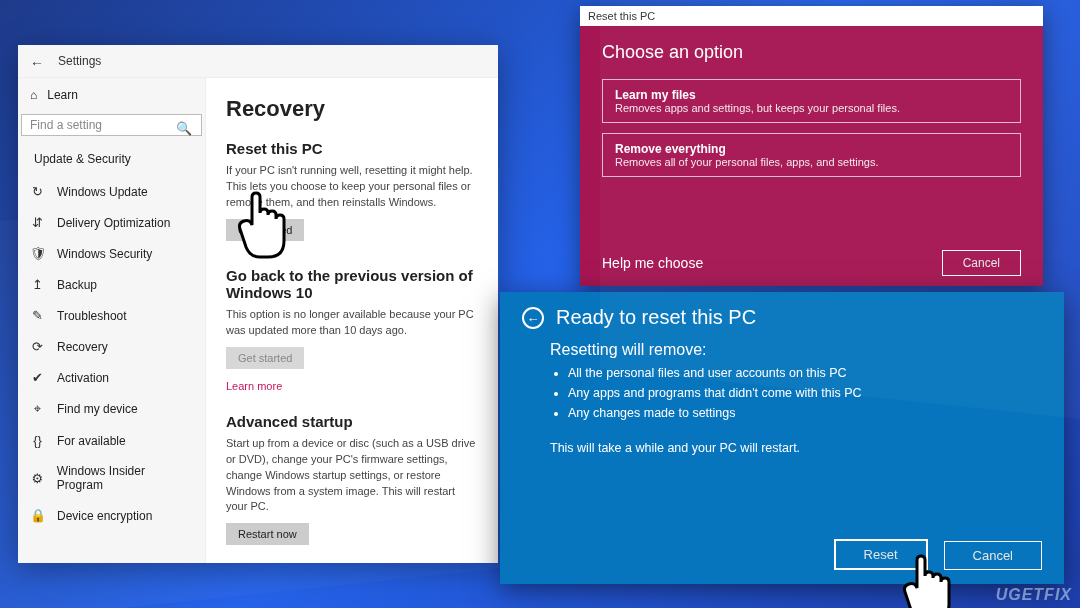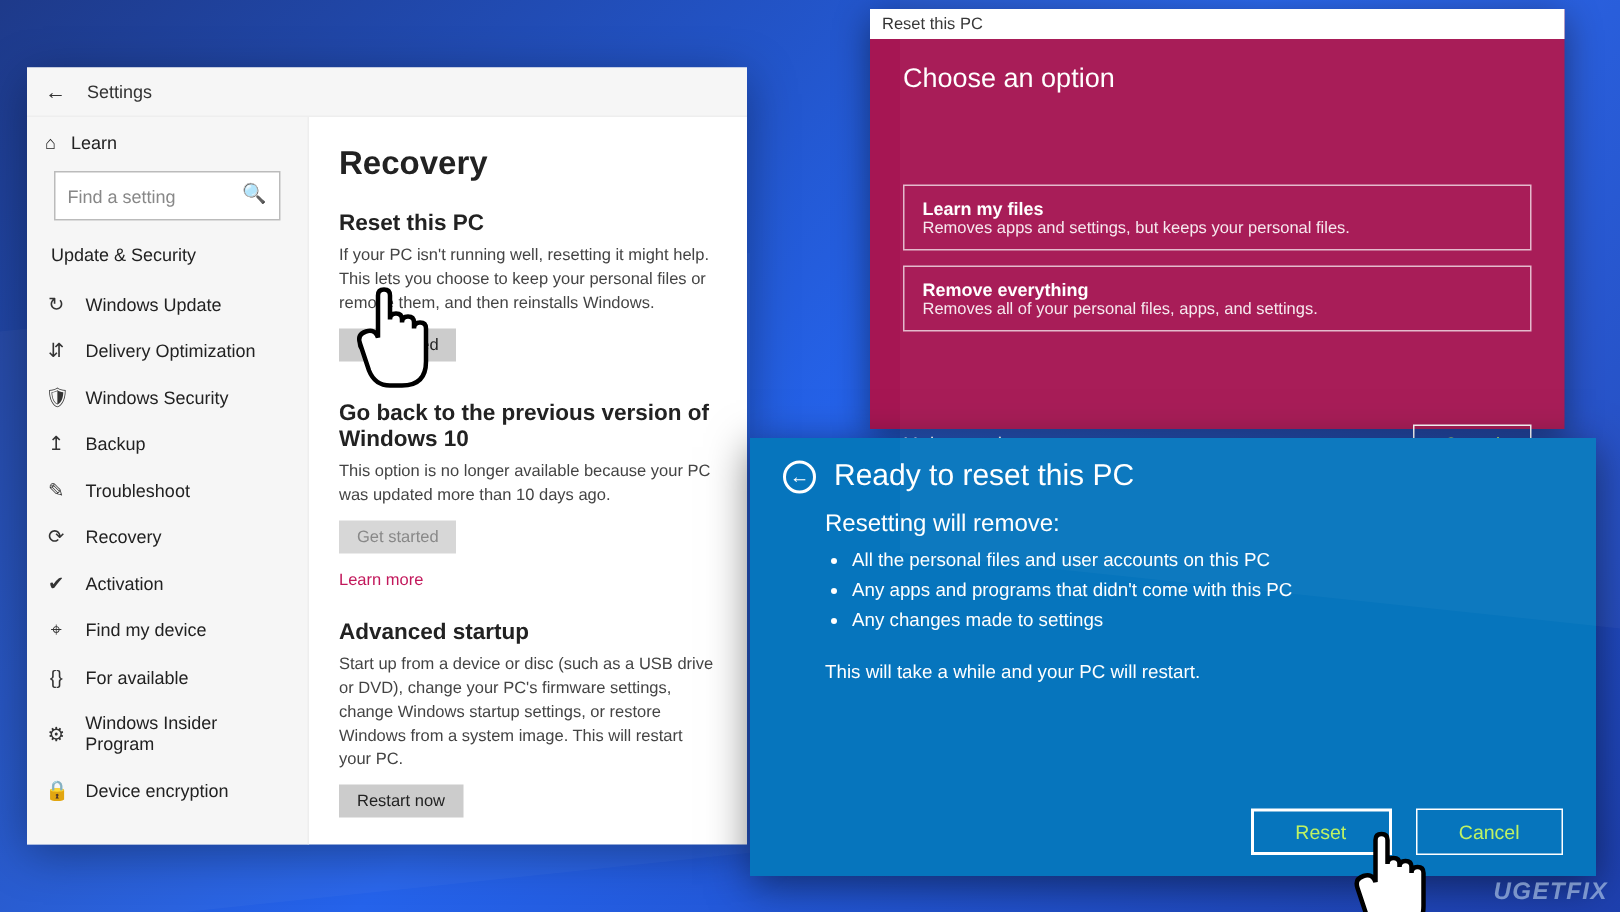--- a/index.html
+++ b/index.html
@@ -29,21 +29,21 @@
     border-bottom:1px solid #eee; background:#f6f6f6;
   }
   .settings-header .back { font-size:14px; color:#333; }
   .settings-body { flex:1; display:flex; overflow:hidden; }
   .sidebar {
     width:188px; border-right:1px solid #eee; background:#f6f6f6;
     display:flex; flex-direction:column;
   }
   .home-row { display:flex; align-items:center; gap:10px; padding:10px 12px 6px; font-size:12px; }
   .searchbox {
-    margin:6px 18px 10px; height:33px; border:1px solid #bbb;
+    margin:6px 3px 10px; height:22px; border:1px solid #bbb;
     display:flex; align-items:center; padding:0 8px; font-size:12px;
     color:#888; background:#fff; position:relative;
   }
   .searchbox .mag { position:absolute; right:8px; top:6px; font-size:13px; color:#666; }
   .section-label { font-weight:400; padding:6px 16px 10px; font-size:12px; }
   .nav { display:flex; flex-direction:column; }
   .nav-item {
     display:flex; align-items:center; gap:12px;
     padding:8px 12px; font-size:12px; color:#222; cursor:pointer;
   }
@@ -63,57 +63,57 @@
   .reset-dialog {
     position:absolute; left:580px; top:6px;
     width:463px; height:280px; background:#a61653; color:#fff;
     box-shadow:0 6px 22px rgba(0,0,0,.45);
     display:flex; flex-direction:column;
   }
   .reset-title {
     background:#fff; color:#333; font-size:11px;
     padding:4px 8px;
   }
-  .reset-body { flex:1; padding:16px 22px 10px; display:flex; flex-direction:column;gap:44px; }
+  .reset-body { flex:1; padding:16px 22px 10px; display:flex; flex-direction:column; }
   .reset-body h2 { font-size:18px; font-weight:400; margin-bottom:16px; }
   .option {
     border:1px solid rgba(255,255,255,.7);
     padding:8px 12px; margin-bottom:10px; cursor:pointer;
   }
   .option .t { font-size:12px; font-weight:600; }
   .option .d { font-size:11px; opacity:.9; }
   .reset-footer {
     margin-top:auto; display:flex; align-items:center; justify-content:space-between;
     padding-top:8px;
   }
   .reset-footer .help { font-size:14px; cursor:pointer; }
   .outline-btn {
-    border:1px solid #fff; background:transparent; color:#bef264;
-    font-size:12px; padding:5px 20px; cursor:pointer;
+    border:1px solid #fff; background:transparent; color:#e5e5e5;
+    font-size:12px; padding:5px 20px; cursor:pointer;margin-left:16px;
   }
 
   
   .ready {
     position:absolute; left:500px; top:292px;
     width:564px; height:292px; background:#0675bd; color:#fff;
     box-shadow:0 6px 26px rgba(0,0,0,.5);
     padding:14px 22px 14px 22px; display:flex; flex-direction:column;
   }
   .ready-head { display:flex; align-items:center; gap:12px; margin-bottom:10px; }
   .ready-head .back {
     width:22px; height:22px; border:2px solid #fff; border-radius:50%;
     display:flex; align-items:center; justify-content:center; font-size:13px; cursor:pointer;
   }
   .ready-head h2 { font-size:20px; font-weight:400; }
   .ready p { font-size:16px; margin:2px 0 4px 28px; }
   .ready ul { margin:0 0 10px 46px; }
   .ready li { font-size:12.5px; line-height:1.6; }
   .ready .note { margin:8px 0 0 28px; font-size:12.5px; }
   .ready-footer {
-    margin-top:auto; display:flex; gap:16px; justify-content:flex-end;
+    margin-top:auto; display:flex; justify-content:flex-end;align-items:flex-end;
   }
   .ready-footer .outline-btn { padding:6px 28px; font-size:13px; }
   .ready-footer .outline-btn.primary { border-width:2px; }
 
   
   .cursor {
     position:absolute; width:60px; height:80px; pointer-events:none; z-index:50;
   }
   .cursor svg { width:100%; height:100%; }
 

